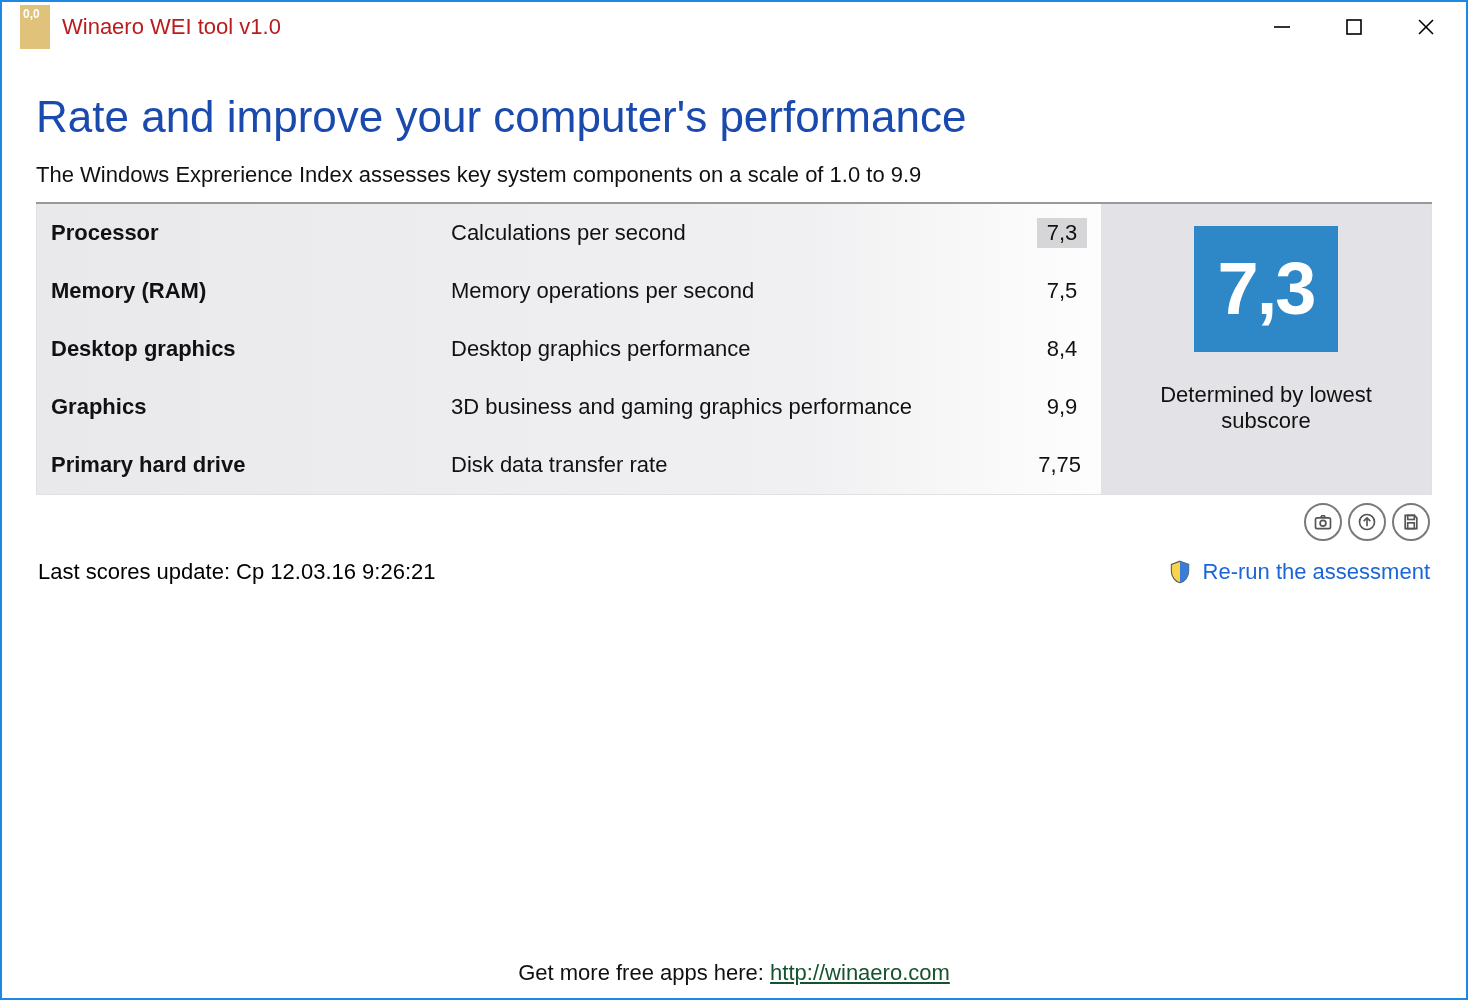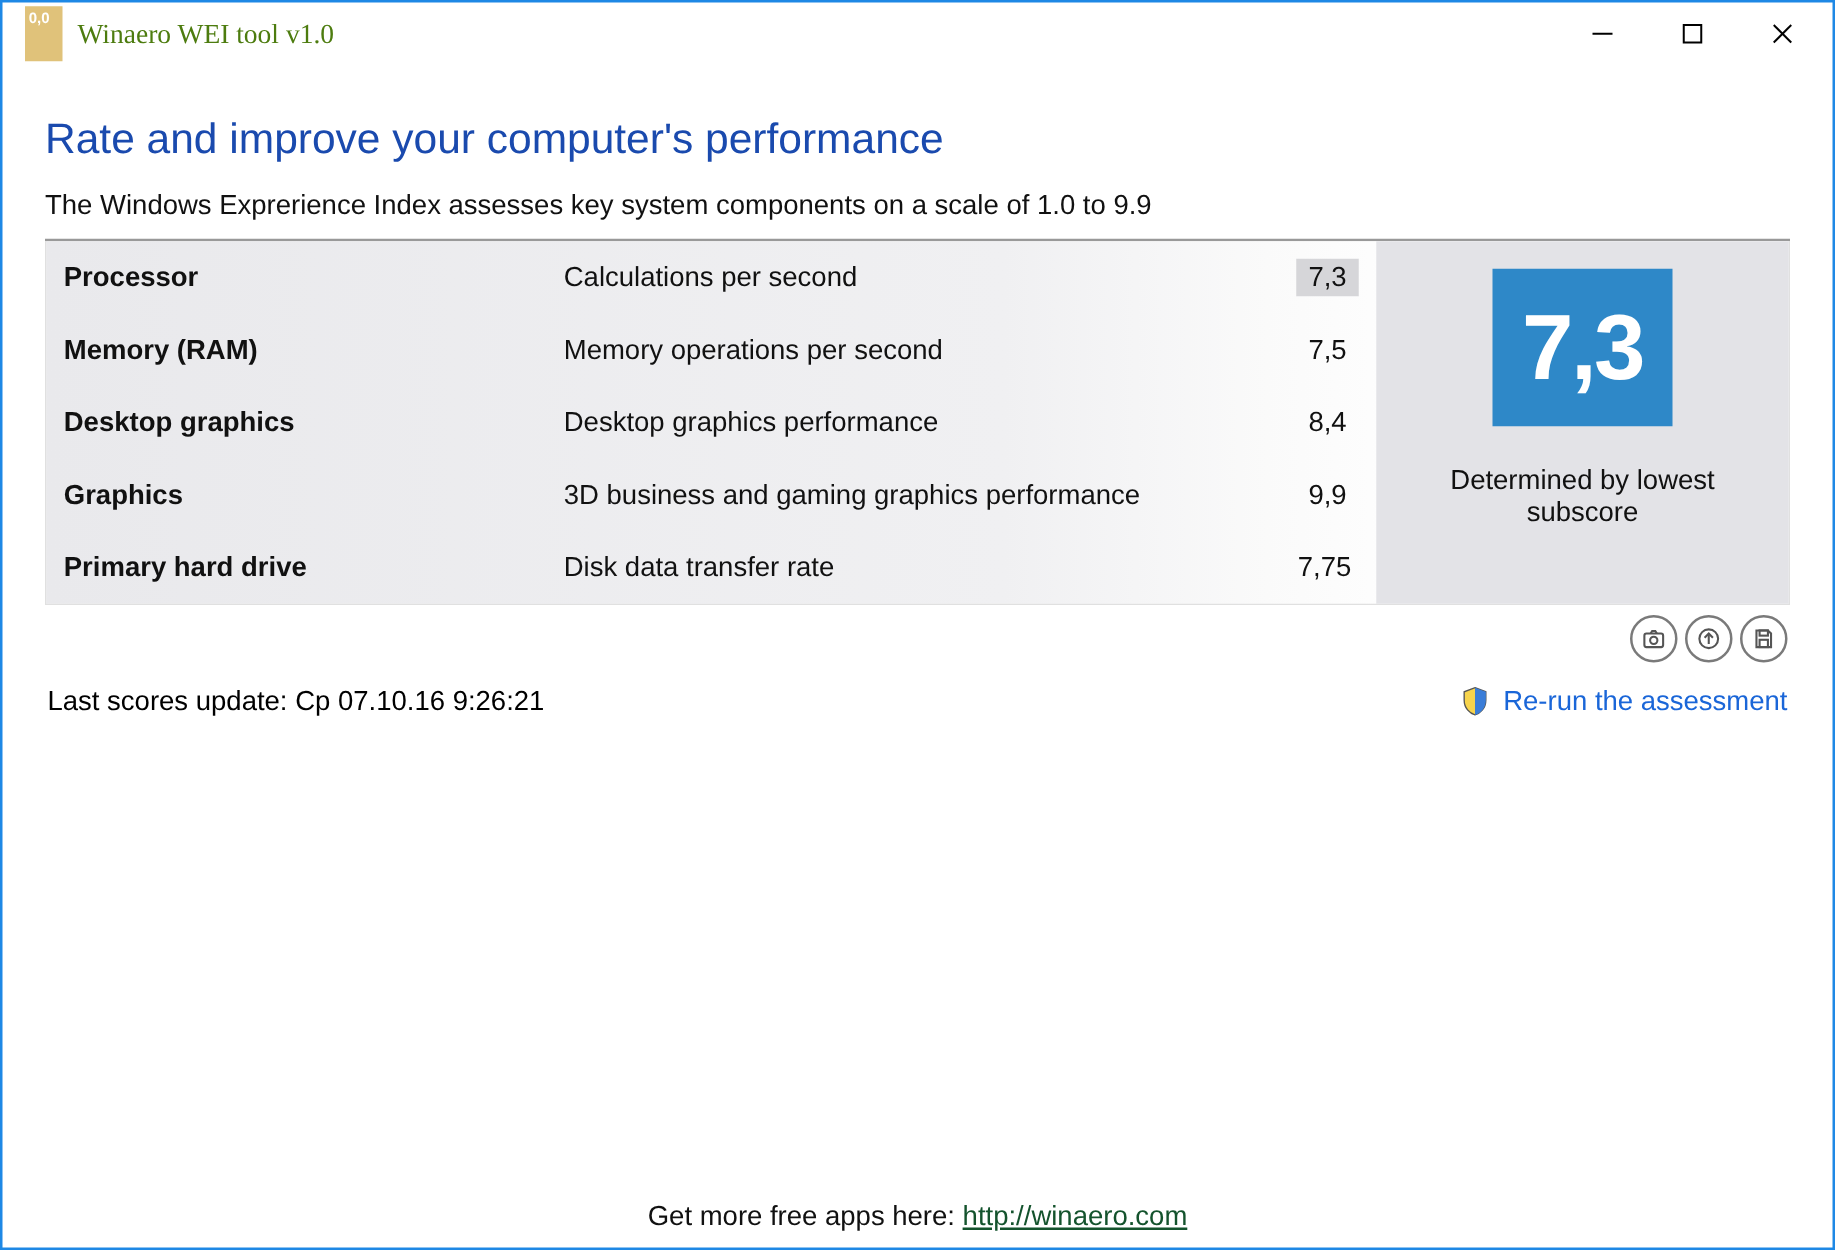--- a/index.html
+++ b/index.html
@@ -29,23 +29,22 @@
     font-size: 12px;
     font-weight: bold;
     display: inline-flex;
     align-items: flex-start;
     justify-content: flex-start;
     padding: 2px 3px;
     margin-right: 12px;
   }
   .titlebar-title {
     font-size: 22px;
-    color: #4d7c0f;
+    color: #b91c1c;
     flex: 0 0 auto;
-    font-family: Liberation Serif, serif;
   }
   .titlebar-spacer { flex: 1; }
   .win-controls {
     display: flex;
     align-items: center;
     gap: 0;
   }
   .win-btn {
     width: 72px;
     height: 48px;
@@ -55,21 +54,21 @@
     cursor: pointer;
   }
   .win-btn svg { width: 18px; height: 18px; }
 
   
   .content {
     padding: 40px 34px 0 34px;
   }
   .heading {
     color: #1a4aae;
-    font-size: 34px;
+    font-size: 44px;
     font-weight: 400;
     margin: 0 0 20px 0;
   }
   .subheading {
     font-size: 22px;
     color: #111;
     margin: 0 0 14px 0;
   }
 
   
@@ -284,21 +283,21 @@
     <div class="mini-btn">
       <svg viewBox="0 0 24 24" fill="none" stroke="currentColor" stroke-width="2">
         <path d="M5 4h11l3 3v13H5z"></path>
           <rect x="8" y="4" width="8" height="5"></rect>
           <rect x="8" y="13" width="8" height="7"></rect>
       </svg>
     </div>
   </div>
 
   <div class="bottom-row">
-    <div>Last scores update: Cp 07.10.16 9:26:21</div>
+    <div>Last scores update: Cp 12.03.16 9:26:21</div>
     <div class="rerun">
       <svg class="shield" viewBox="0 0 24 24">
         <path d="M12 2 L20 5 V11 C20 17 16 21 12 22 C8 21 4 17 4 11 V5 Z" fill="#f7d44c" stroke="#555" stroke-width="1"></path>
         <path d="M12 2 L20 5 V11 C20 17 16 21 12 22 V2 Z" fill="#3a7dd8"></path>
       </svg>
       <span>Re-run the assessment</span>
     </div>
   </div>
 </div>
 

